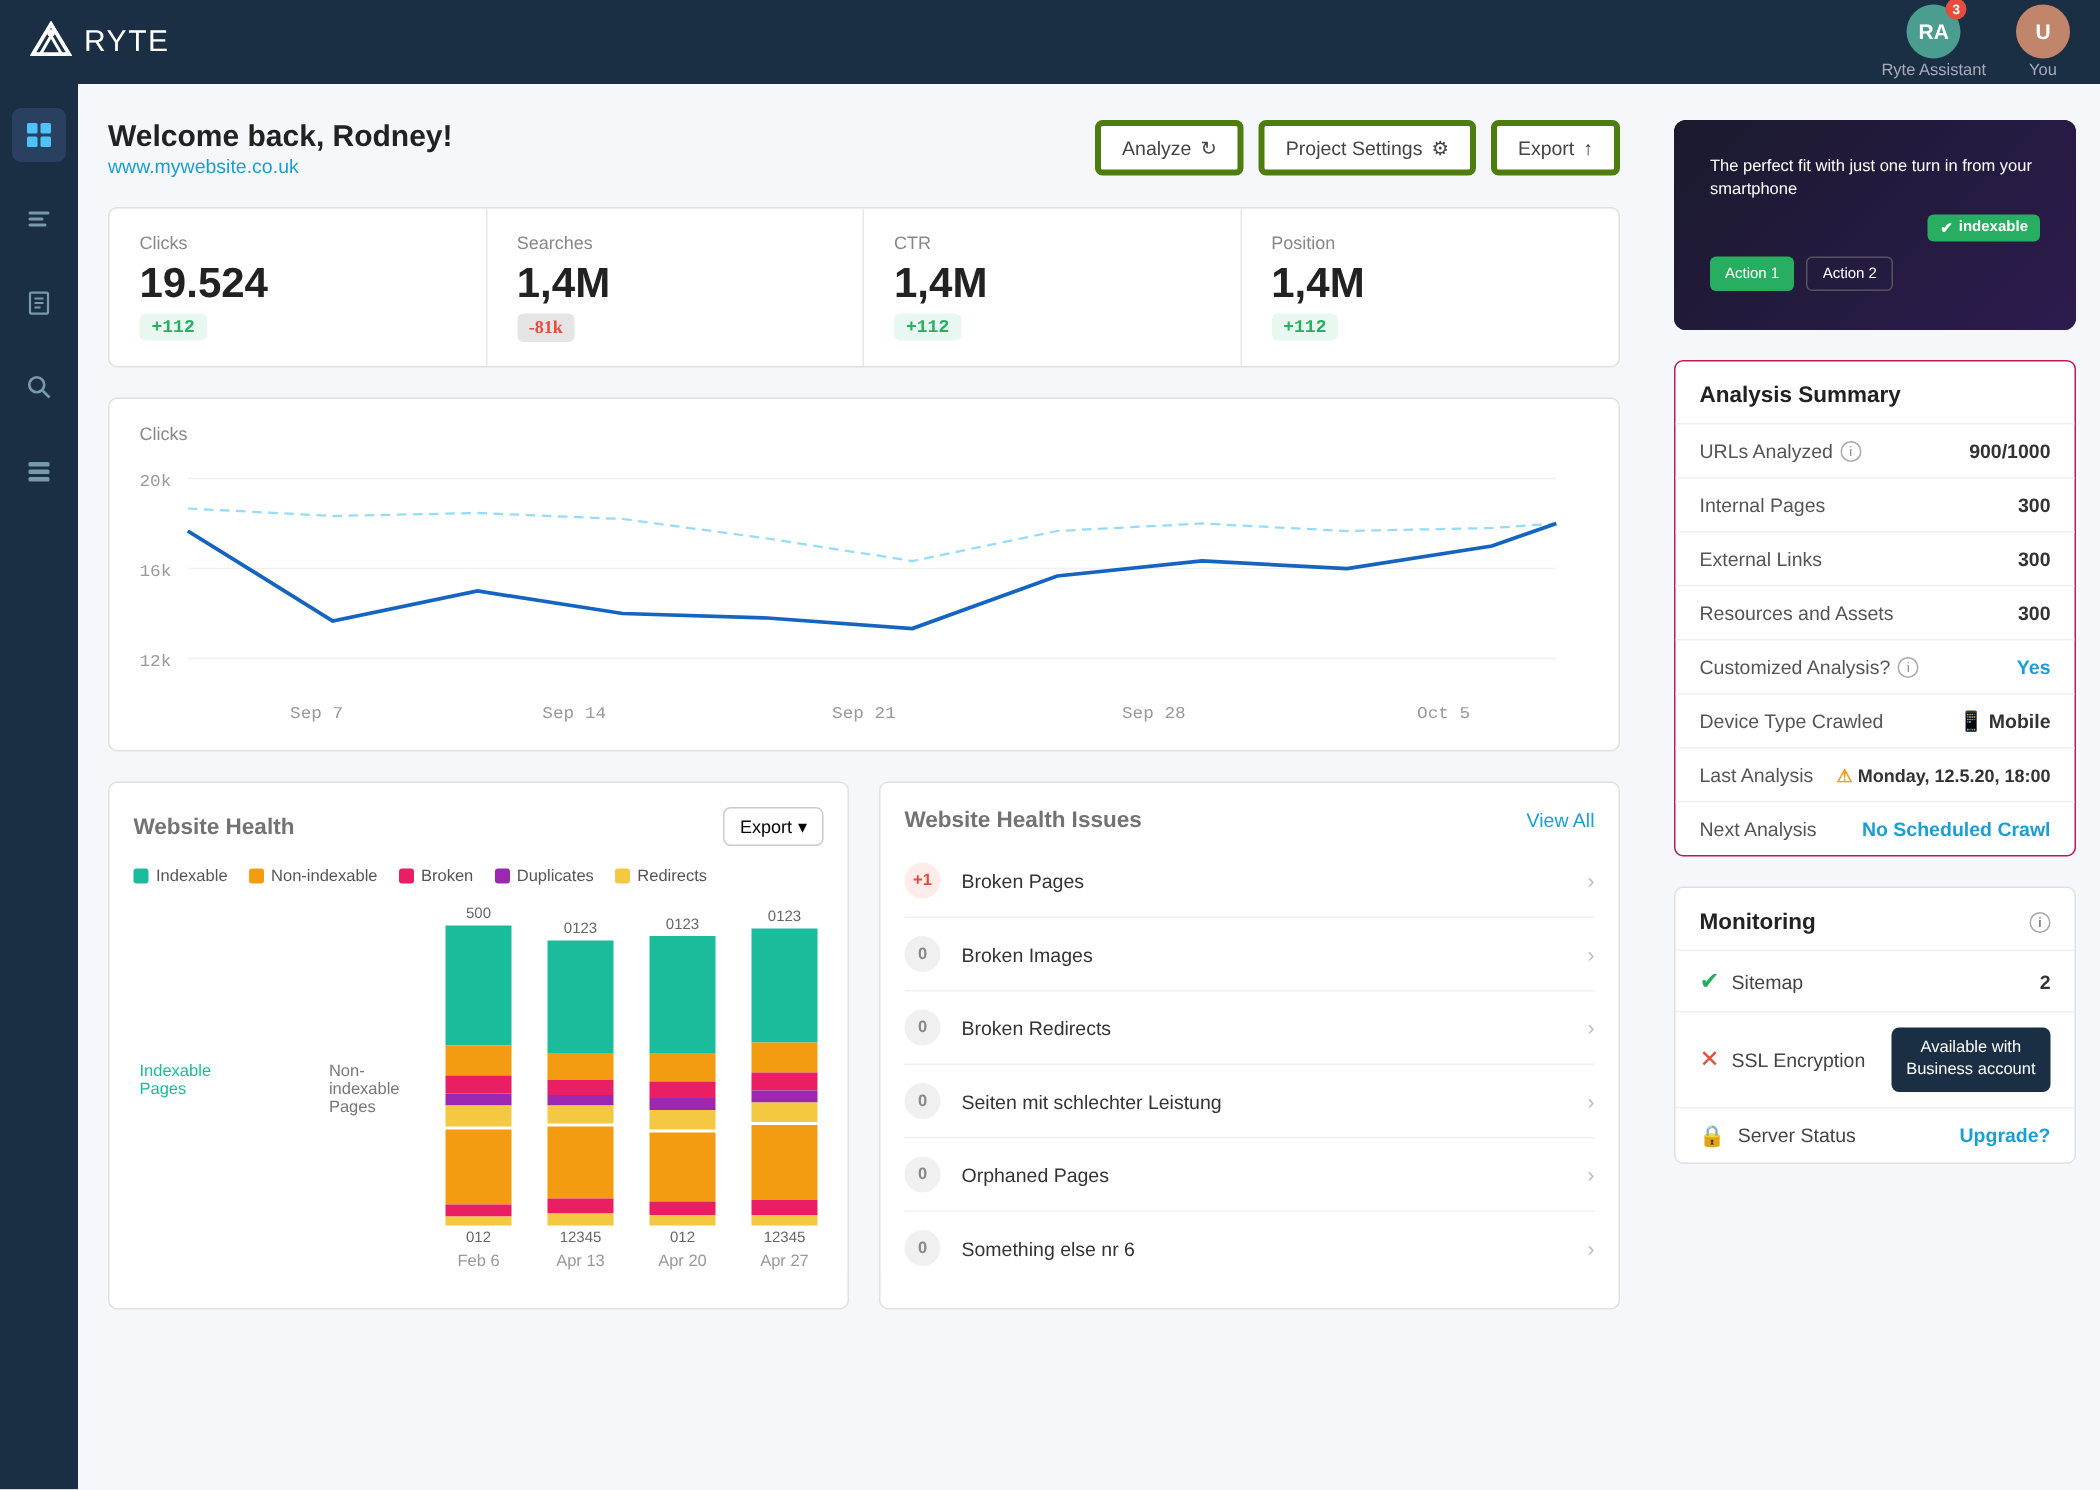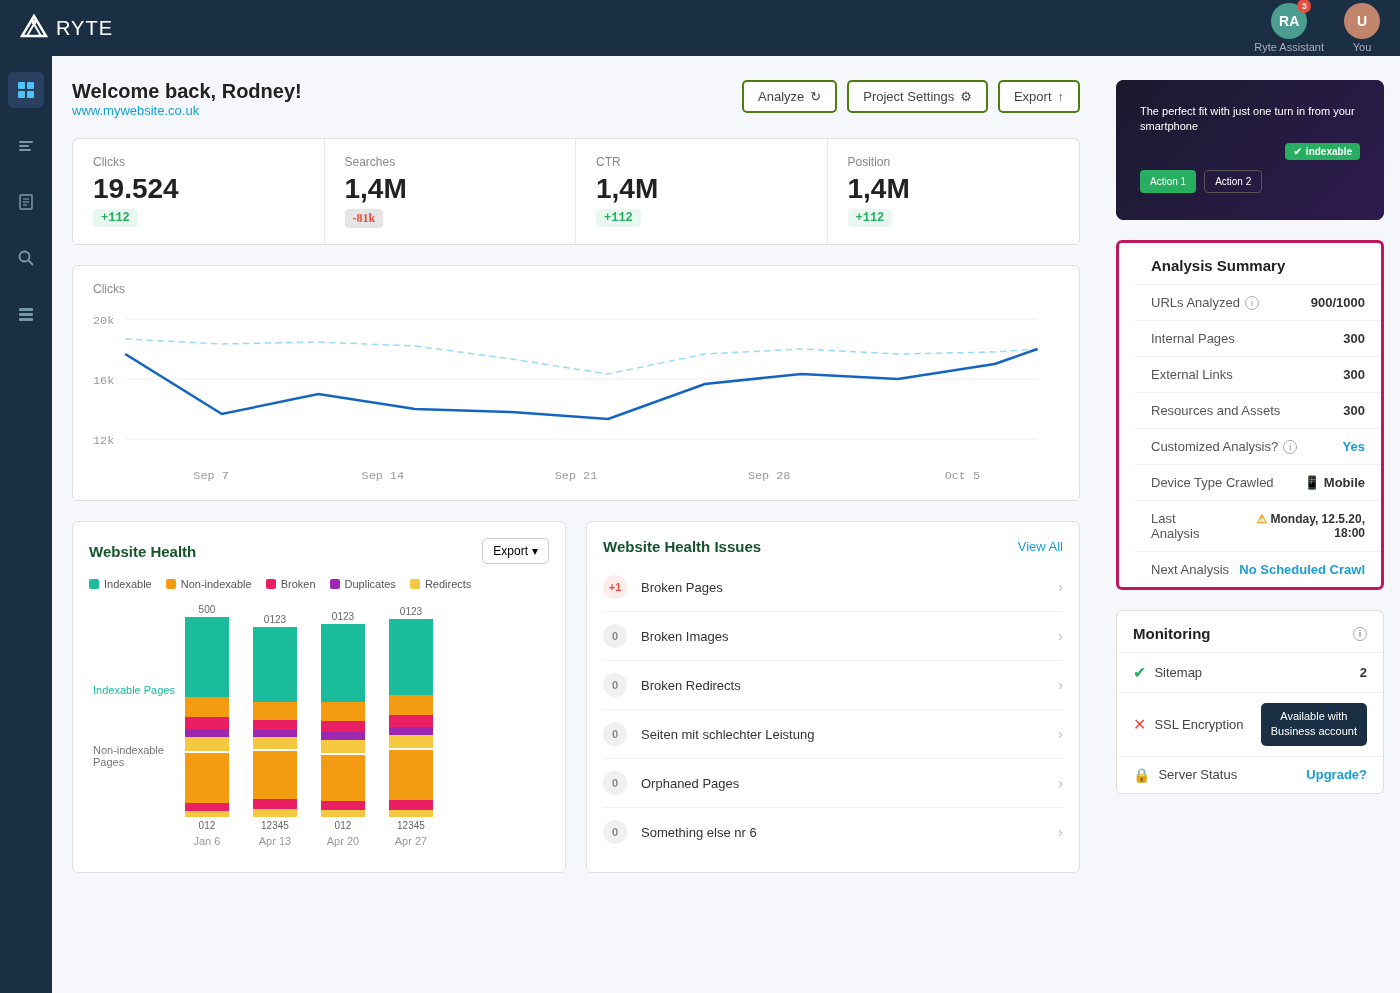--- a/index.html
+++ b/index.html
@@ -23,21 +23,21 @@
     .sidebar { width: 52px; background: #1a2e44; display: flex; flex-direction: column; align-items: center; padding: 16px 0; gap: 20px; flex-shrink: 0; }
     .sidebar-icon { width: 36px; height: 36px; display: flex; align-items: center; justify-content: center; color: #7899aa; cursor: pointer; border-radius: 6px; font-size: 18px; }
     .sidebar-icon.active { background: #2a4060; color: #4fc3f7; }
 
     
     .content { flex: 1; overflow-y: auto; padding: 24px 20px; }
     .content-header { display: flex; align-items: flex-start; justify-content: space-between; margin-bottom: 20px; }
     .content-title h1 { font-size: 20px; font-weight: 700; color: #222; }
     .content-title a { color: #1a9ed4; font-size: 13px; text-decoration: none; }
     .header-actions { display: flex; gap: 10px; }
-    .btn-outline { border: 2px solid #4d7c0f; background: white; padding: 7px 14px; border-radius: 5px; cursor: pointer; font-size: 13px; display: flex; align-items: center; gap: 6px; color: #444; }
+    .btn-outline { border: 4px solid #4d7c0f; background: white; padding: 7px 14px; border-radius: 5px; cursor: pointer; font-size: 13px; display: flex; align-items: center; gap: 6px; color: #444; }
 
     
     .stats-row { display: grid; grid-template-columns: 1fr 1fr 1fr 1fr; gap: 0; background: white; border: 1px solid #e0e0e0; border-radius: 6px; margin-bottom: 20px; }
     .stat-card { padding: 16px 20px; border-right: 1px solid #e8e8e8; }
     .stat-card:last-child { border-right: none; }
     .stat-label { color: #888; font-size: 12px; margin-bottom: 4px; }
     .stat-value { font-size: 28px; font-weight: 700; color: #222; margin-bottom: 4px; }
     .stat-delta { display: inline-block; padding: 2px 8px; border-radius: 4px; font-size: 12px; font-weight: 600; }
     .stat-delta.positive { background: #e8f8f0; color: #27ae60; font-family: Liberation Mono, monospace; }
     .stat-delta.negative { background: #e5e5e5; color: #e74c3c; font-family: Liberation Serif, serif; }
@@ -46,21 +46,21 @@
     .chart-container { background: white; border: 1px solid #e0e0e0; border-radius: 6px; padding: 16px 20px; margin-bottom: 20px; }
     .chart-label { font-size: 12px; color: #888; margin-bottom: 8px; }
     .chart-svg-wrap { width: 100%; height: 180px; font-family: Liberation Mono, monospace; }
 
     
     .bottom-row { display: grid; grid-template-columns: 1fr 1fr; gap: 20px; }
 
     
     .panel { background: white; border: 1px solid #e0e0e0; border-radius: 6px; padding: 16px; }
     .panel-header { display: flex; justify-content: space-between; align-items: center; margin-bottom: 14px; }
-    .panel-title { font-size: 15px; font-weight: 700; color: #14532d; }
+    .panel-title { font-size: 15px; font-weight: 700; color: #737373; }
     .legend { display: flex; gap: 14px; flex-wrap: wrap; margin-bottom: 14px; }
     .legend-item { display: flex; align-items: center; gap: 5px; font-size: 11px; color: #555; }
     .legend-dot { width: 10px; height: 10px; border-radius: 2px; }
     .indexable-label { color: #1abc9c; font-size: 11px; }
     .non-indexable-label { color: #777; font-size: 11px; }
 
     
     .issues-list { list-style: none; }
     .issue-item { display: flex; align-items: center; padding: 12px 0; border-bottom: 1px solid #f0f0f0; cursor: pointer; }
     .issue-item:last-child { border-bottom: none; }
@@ -70,21 +70,21 @@
     .issue-name { flex: 1; color: #333; font-size: 13px; }
     .issue-chevron { color: #bbb; font-size: 14px; }
     .view-all { color: #1a9ed4; font-size: 13px; cursor: pointer; text-decoration: none; }
 
     
     .right-panel { width: 300px; flex-shrink: 0; overflow-y: auto; padding: 24px 16px; display: flex; flex-direction: column; gap: 20px; }
     .promo-card { background: #1a1a2e; border-radius: 8px; overflow: hidden; position: relative; height: 140px; }
     .promo-overlay { position: absolute; inset: 0; background: linear-gradient(135deg, #1a1a2e 0%, #2d1b4e 100%); padding: 24px; }
     .promo-text { color: white; font-size: 11px; line-height: 1.4; margin-bottom: 8px; }
     .promo-badge { background: #27ae60; color: white; padding: 3px 8px; border-radius: 4px; font-size: 10px; font-weight: 700; display: inline-flex; align-items: center; gap: 4px; }
-    .analysis-summary-panel { background: white; border: 3px solid #be185d; border-radius: 6px; padding-left: 16px; }
+    .analysis-summary-panel { background: white; border: 1px solid #be185d; border-radius: 6px; }
     .analysis-title { font-size: 15px; font-weight: 700; color: #222; padding: 14px 16px 10px; }
     .analysis-row { display: flex; justify-content: space-between; align-items: center; padding: 10px 16px; border-top: 1px solid #f0f0f0; font-size: 13px; }
     .analysis-key { color: #555; display: flex; align-items: center; gap: 5px; }
     .analysis-val { font-weight: 600; color: #333; }
     .analysis-val.blue { color: #1a9ed4; }
     .info-icon { width: 14px; height: 14px; border-radius: 50%; border: 1px solid #aaa; display: inline-flex; align-items: center; justify-content: center; font-size: 9px; color: #888; cursor: pointer; }
     .monitoring-panel { background: white; border: 1px solid #e0e0e0; border-radius: 6px; }
     .monitoring-title { font-size: 15px; font-weight: 700; color: #222; padding: 14px 16px 10px; display: flex; justify-content: space-between; align-items: center; }
     .monitoring-row { display: flex; justify-content: space-between; align-items: center; padding: 10px 16px; border-top: 1px solid #f0f0f0; font-size: 13px; }
     .monitoring-key { color: #444; display: flex; align-items: center; gap: 8px; }
@@ -265,40 +265,40 @@
           <div class="legend-item">
             <span class="legend-dot" style="background:#9c27b0;"></span>
             <span>Duplicates</span>
           </div>
           <div class="legend-item">
             <span class="legend-dot" style="background:#f5c842;"></span>
             <span>Redirects</span>
           </div>
         </div>
         <div style="display:flex; align-items:center; gap:10px; padding: 0 4px;">
-          <div style="display:flex; flex-direction:column; gap:48px; font-size:11px; min-width:80px;">
+          <div style="display:flex; gap:48px; font-size:11px; min-width:80px;">
             <span class="indexable-label">Indexable Pages</span>
             <span class="non-indexable-label">Non-indexable<br>Pages</span>
           </div>
           <div style="display:flex; gap:24px; align-items:flex-end; flex:1;">
 
             <div style="display:flex; flex-direction:column; align-items:center;">
               <span style="font-size:10px;color:#666;margin-bottom:2px;">500</span>
               <div style="width:44px; display:flex; flex-direction:column;">
                 <div style="height:80px; background:#1abc9c;"></div>
                 <div style="height:20px; background:#f39c12;"></div>
                 <div style="height:12px; background:#e91e63;"></div>
                 <div style="height:8px; background:#9c27b0;"></div>
                 <div style="height:14px; background:#f5c842;"></div>
                 <div style="height:50px; background:#f39c12; margin-top:2px;"></div>
                 <div style="height:8px; background:#e91e63;"></div>
                 <div style="height:6px; background:#f5c842;"></div>
               </div>
               <span style="font-size:10px;color:#666;margin-top:3px;">012</span>
-              <span style="font-size:11px;color:#999;margin-top:4px;">Jan 6</span>
+              <span style="font-size:11px;color:#999;margin-top:4px;">Feb 6</span>
             </div>
 
             <div style="display:flex; flex-direction:column; align-items:center;">
               <span style="font-size:10px;color:#666;margin-bottom:2px;">0123</span>
               <div style="width:44px; display:flex; flex-direction:column;">
                 <div style="height:75px; background:#1abc9c;"></div>
                 <div style="height:18px; background:#f39c12;"></div>
                 <div style="height:10px; background:#e91e63;"></div>
                 <div style="height:7px; background:#9c27b0;"></div>
                 <div style="height:12px; background:#f5c842;"></div>

